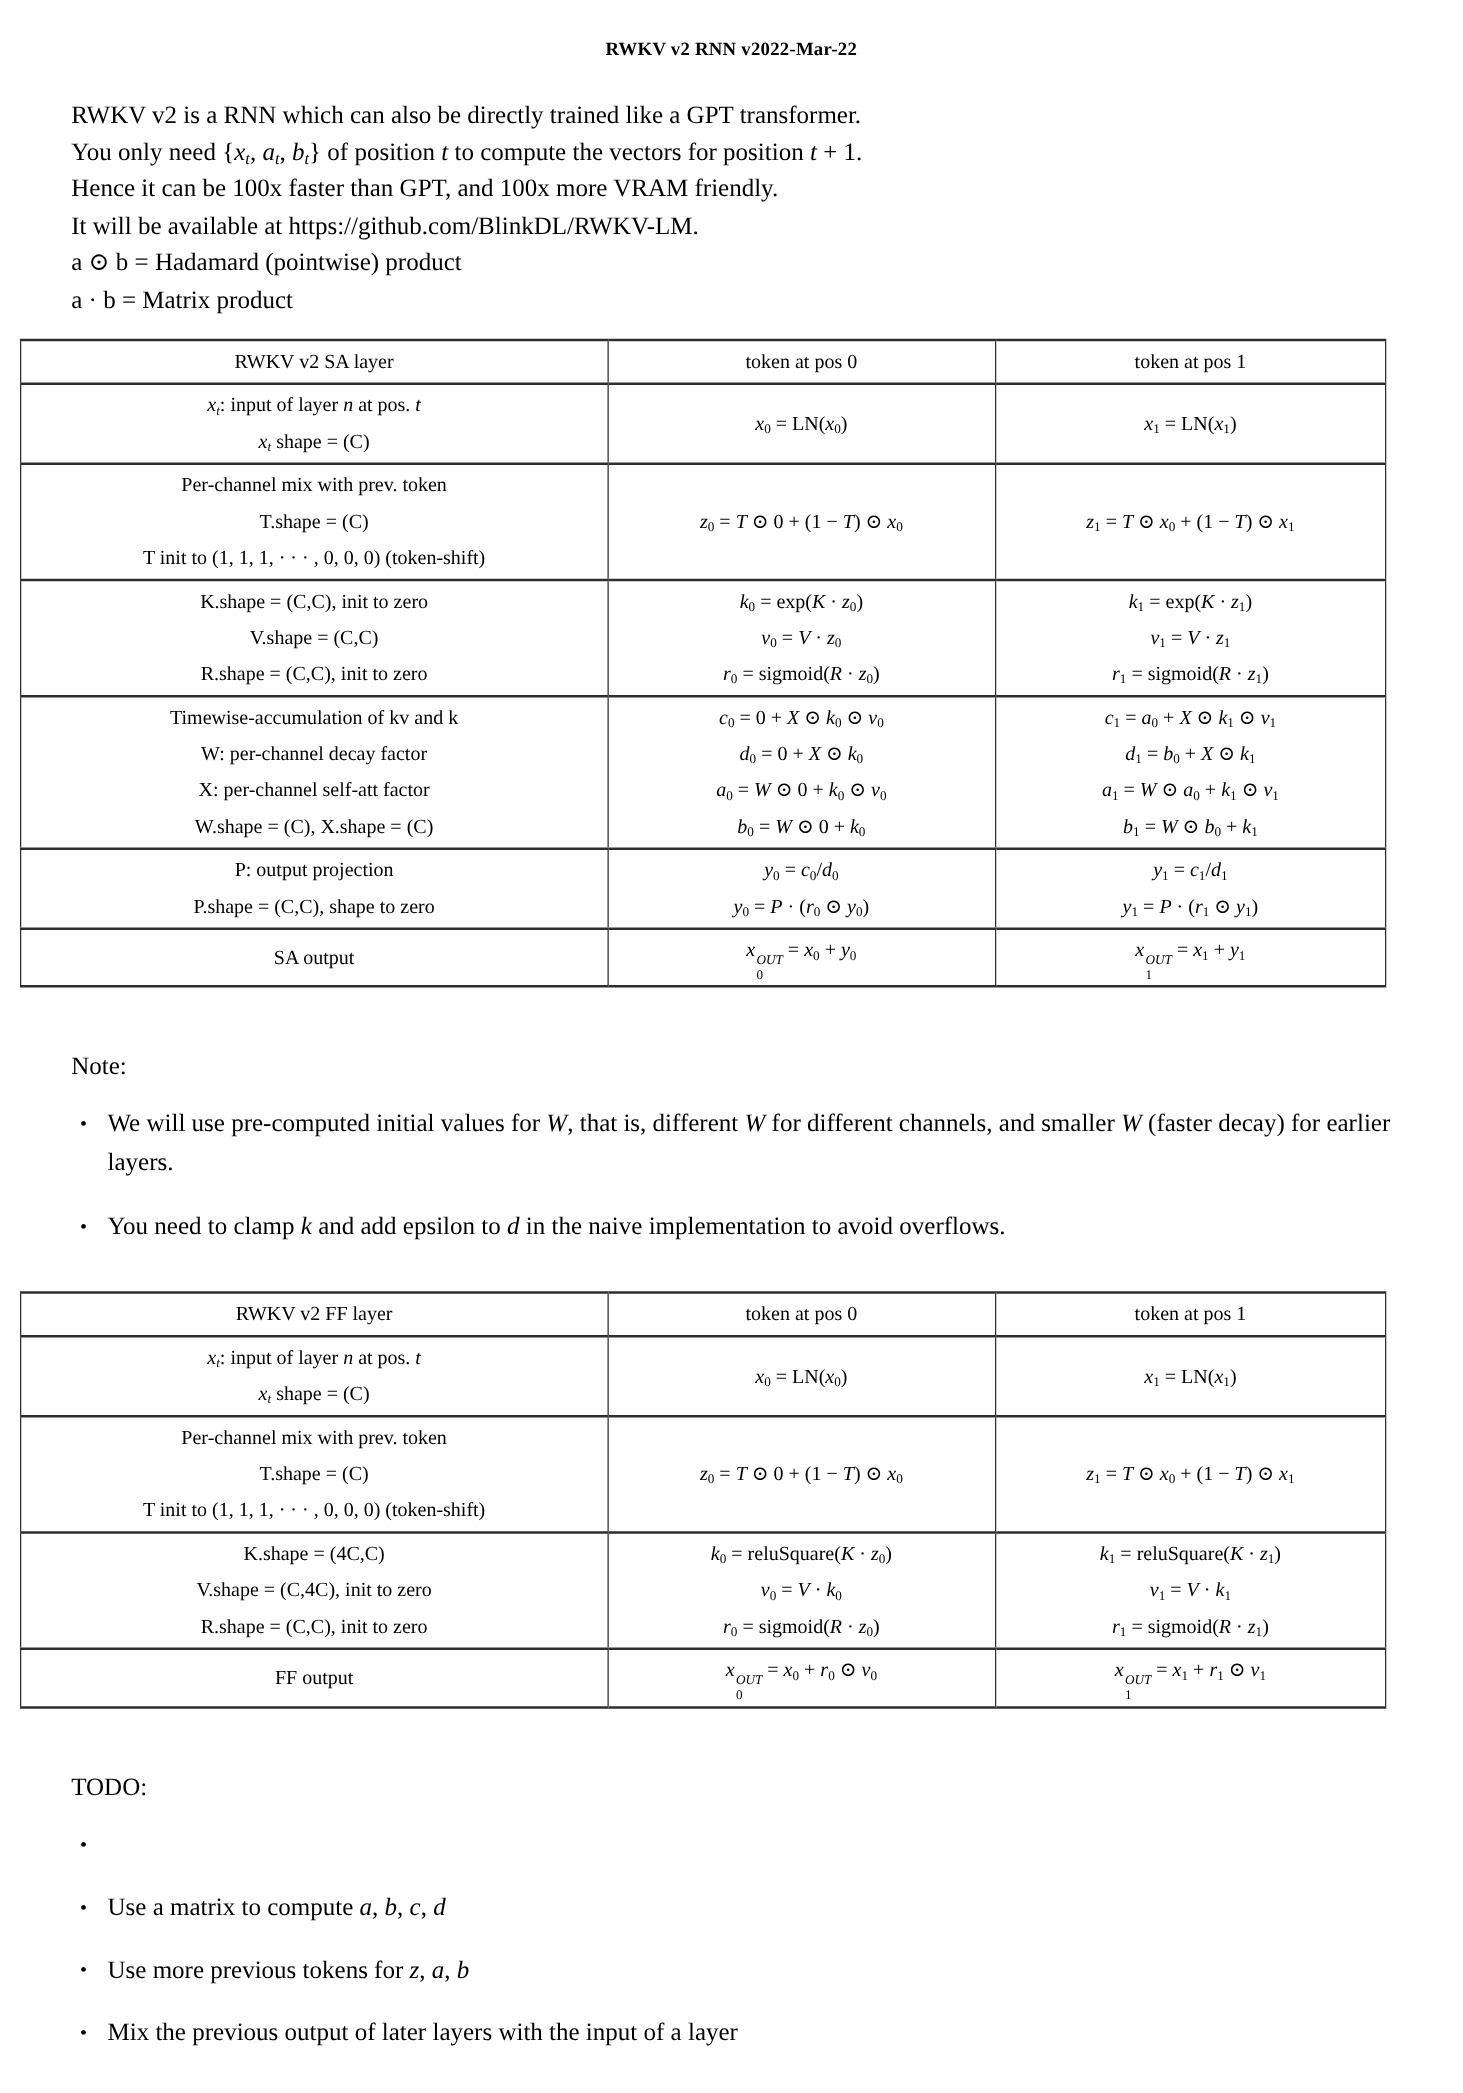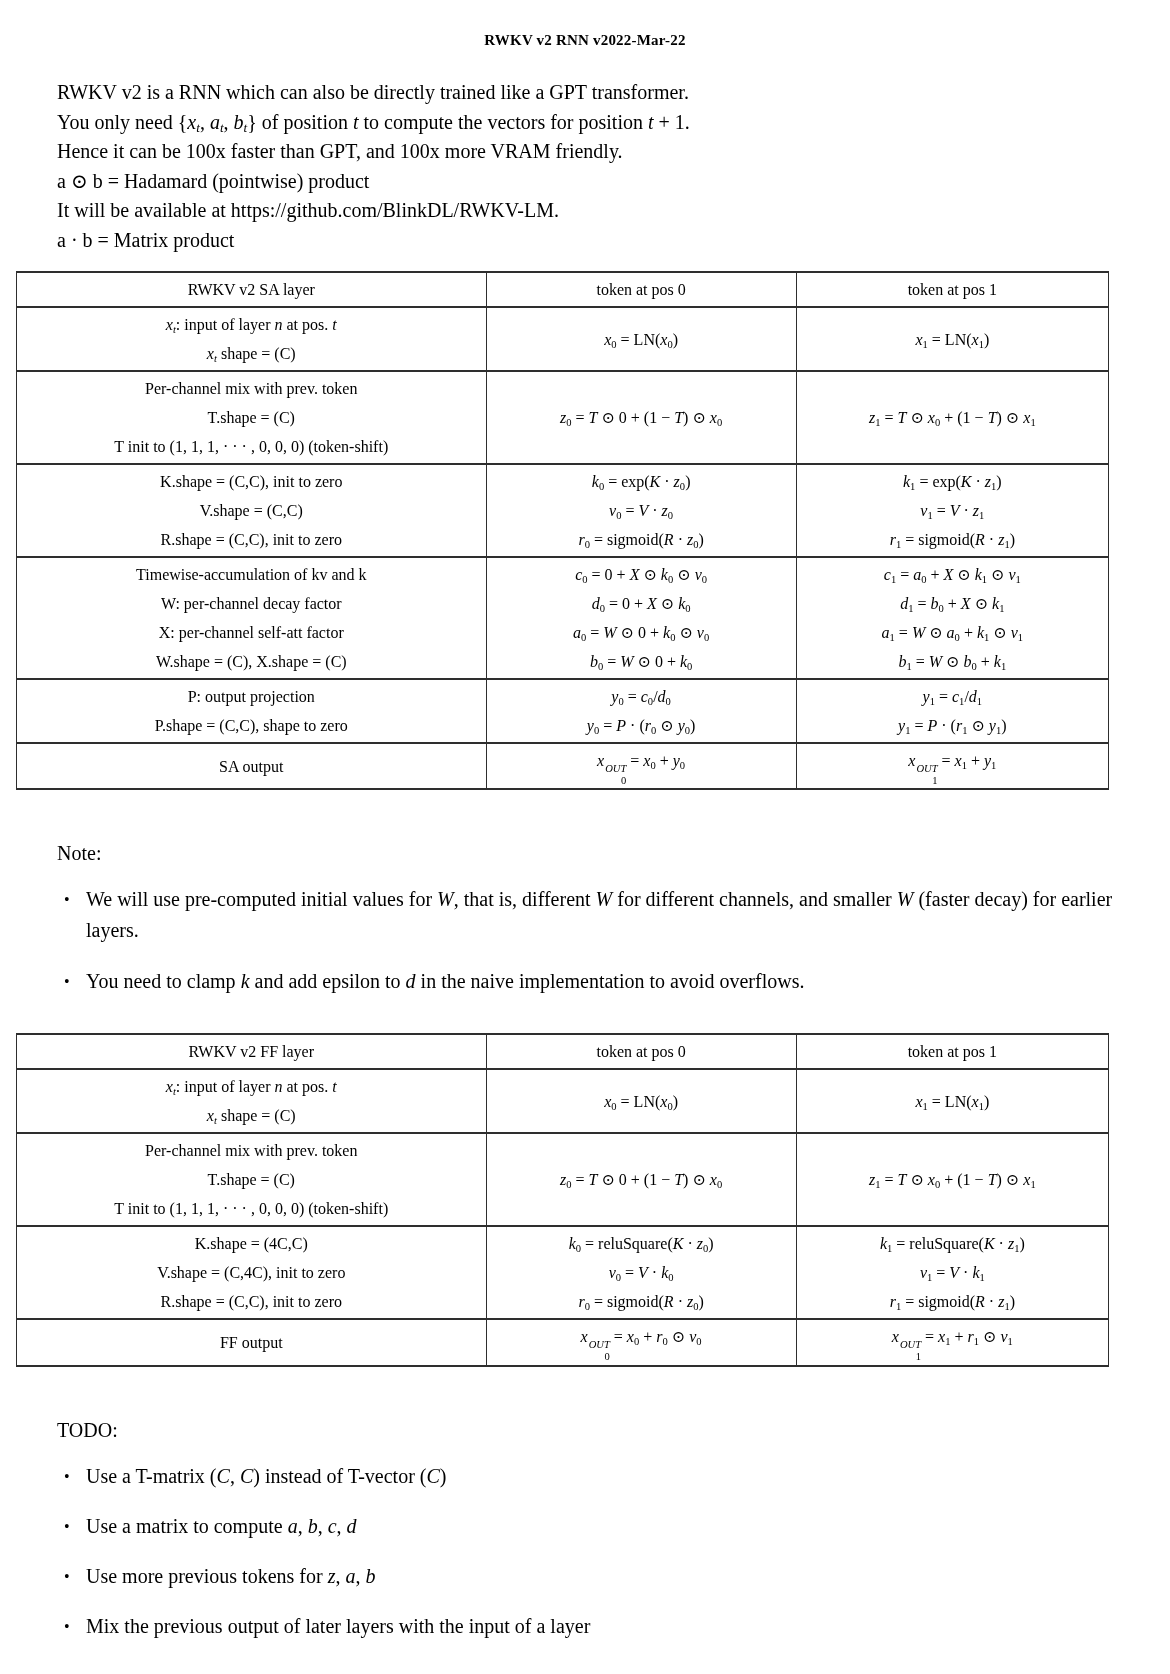--- a/index.html
+++ b/index.html
@@ -28,21 +28,21 @@
   .mtab td{
     border:1.3px solid #2e2e2e;border-top-width:2px;border-bottom-width:2px;
     padding:2px 4px;line-height:29px;vertical-align:middle;
   }
   .mtab tr.hdr td{line-height:29px;}
   .mline{line-height:29px;}
 
   sub,sup{font-size:66%;line-height:0;}
   sub{vertical-align:-0.25em;}
   .subsup{
-    display:inline-flex;flex-direction:column;align-items:flex-end;
+    display:inline-flex;flex-direction:column;align-items:flex-start;
     vertical-align:-0.55em;font-size:66%;line-height:1.12;margin-left:1px;
   }
 
   .sec-heading{margin:48px 4px 0 57px;line-height:30px;}
   .bullets{margin-top:16px;}
   .bullet-item{display:flex;margin:0 30px 20px 64px;}
   .todo .bullet-item{margin-bottom:19px;}
   .dot{flex:none;width:22px;font-size:16px;line-height:31px;}
   .btext{line-height:31px;max-width:1035px;}
 </style>
@@ -50,22 +50,22 @@
 <body>
 
 <div class="page">
 
   <h1 class="title">RWKV v2 RNN v2022-Mar-22</h1>
 
   <div class="intro">
     <div class="iline">RWKV v2 is a RNN which can also be directly trained like a GPT transformer.</div>
     <div class="iline">You only need {<i>x</i><sub><i>t</i></sub>, <i>a</i><sub><i>t</i></sub>, <i>b</i><sub><i>t</i></sub>} of position <i>t</i> to compute the vectors for position <i>t</i> + 1.</div>
     <div class="iline">Hence it can be 100x faster than GPT, and 100x more VRAM friendly.</div>
+    <div class="iline">It will be available at https://github.com/BlinkDL/RWKV-LM.</div>
     <div class="iline">a ⊙ b = Hadamard (pointwise) product</div>
-    <div class="iline">It will be available at https://github.com/BlinkDL/RWKV-LM.</div>
     <div class="iline">a · b = Matrix product</div>
   </div>
 
   <table class="mtab">
     <colgroup>
         <col class="c1">
         <col class="c2">
         <col class="c3">
       </colgroup>
     <tbody>
@@ -253,21 +253,20 @@
               </span> = <i>x</i><sub>1</sub> + <i>r</i><sub>1</sub> ⊙ <i>v</i><sub>1</sub></div>
           </td>
     </tr>
   </tbody>
     </table>
 
   <div class="sec-heading">TODO:</div>
   <div class="bullets todo">
     <div class="bullet-item">
       <span class="dot">•</span>
-      <span class="btext">Use a T-matrix (<i>C</i>, <i>C</i>) instead of T-vector (<i>C</i>)</span>
     </div>
     <div class="bullet-item">
       <span class="dot">•</span>
       <span class="btext">Use a matrix to compute <i>a</i>, <i>b</i>, <i>c</i>, <i>d</i></span>
     </div>
     <div class="bullet-item">
       <span class="dot">•</span>
       <span class="btext">Use more previous tokens for <i>z</i>, <i>a</i>, <i>b</i></span>
     </div>
     <div class="bullet-item">

